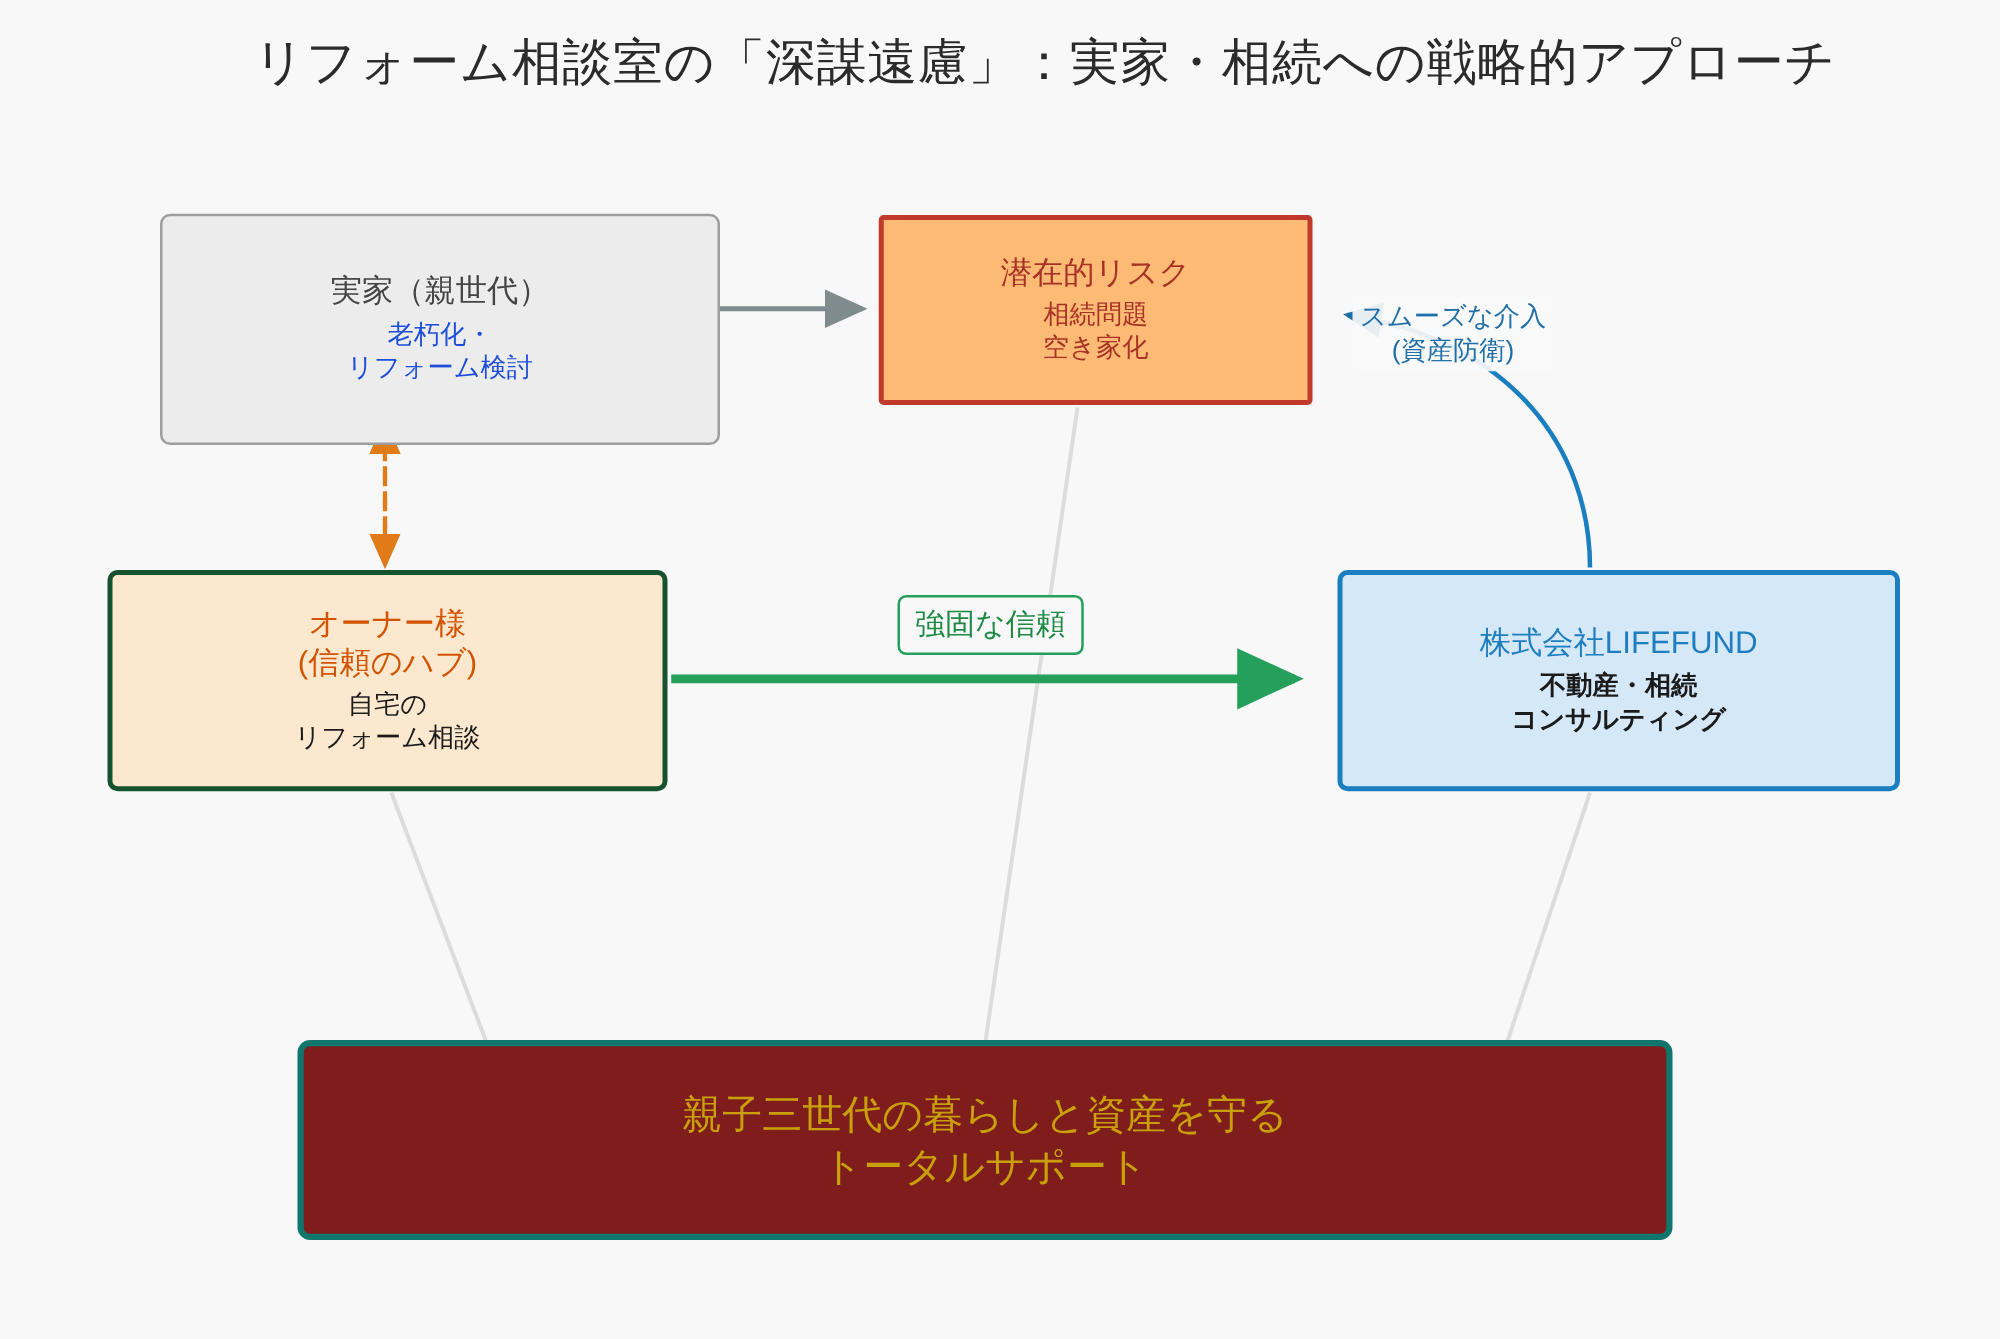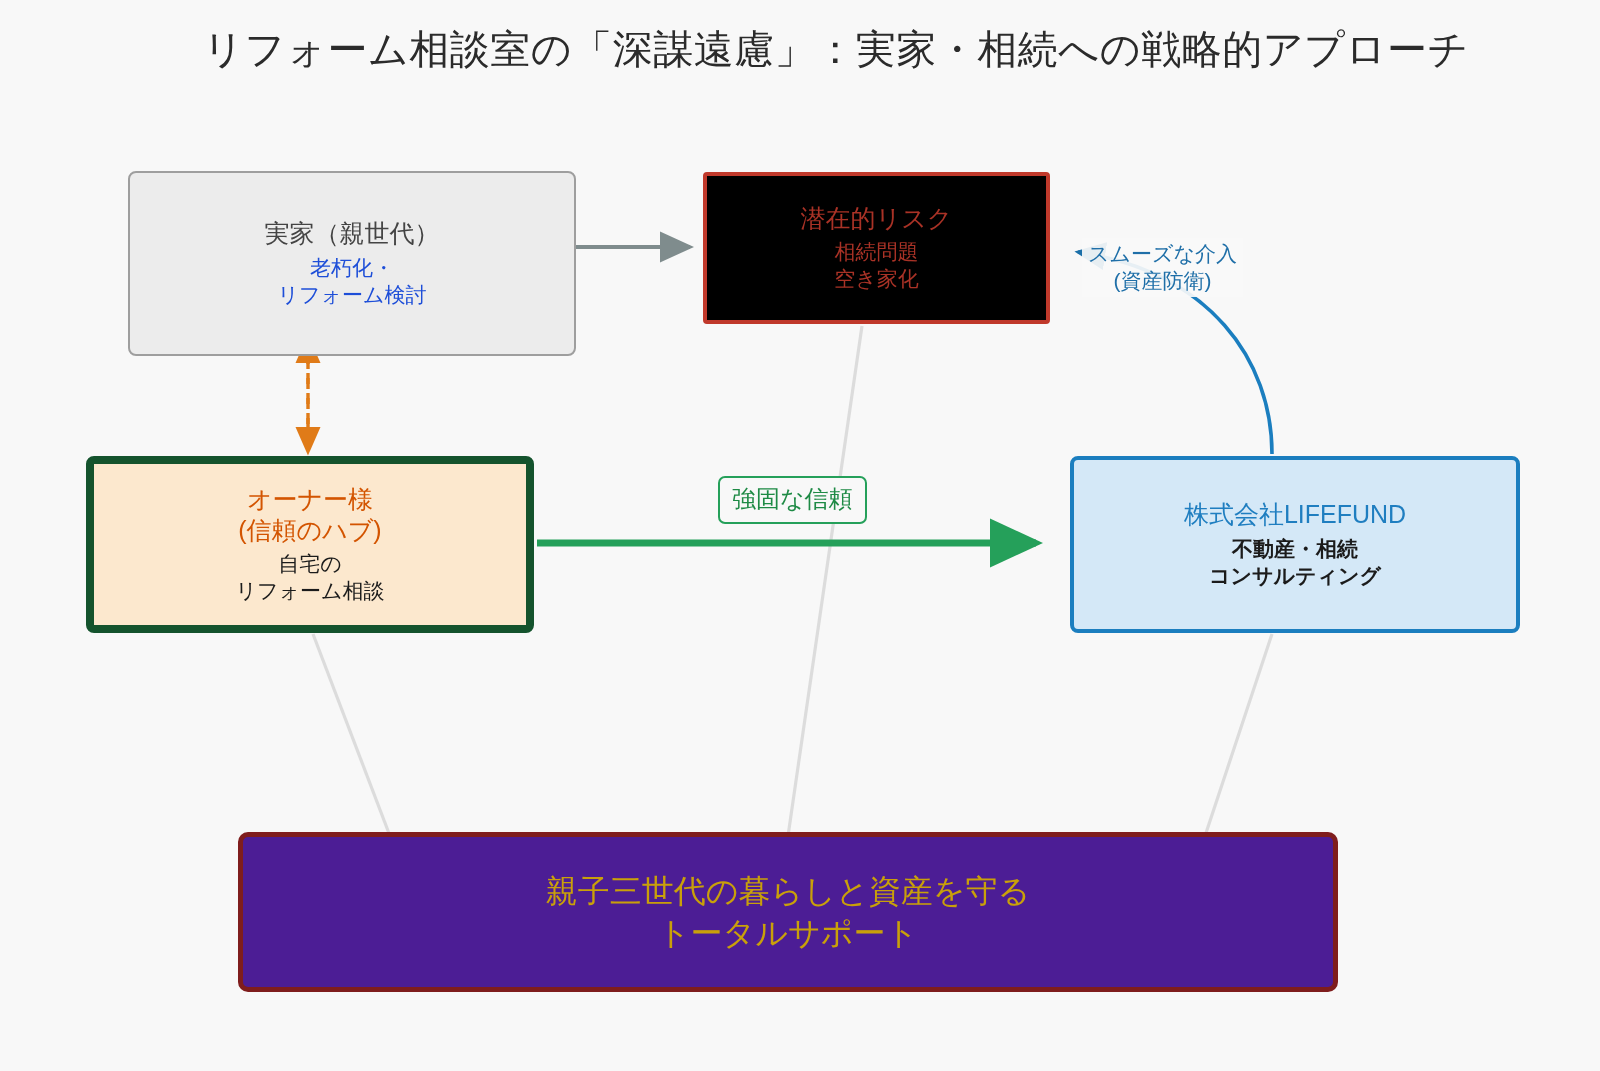--- a/index.html
+++ b/index.html
@@ -64,48 +64,48 @@
     left: 86px; top: 171px; width: 448px; height: 185px;
     background: #ECECEC;
     border: 2px solid #9E9E9E;
     margin-left: 42px;
   }
   #node-parent-home .head { color: #444444; }
   #node-parent-home .sub  { color: #1d4ed8; }
 
   #node-risk {
     left: 703px; top: 172px; width: 347px; height: 152px;
-    background: #000000;
+    background: #fdba74;
     border: 4px solid #C0392B;
     border-radius: 4px;
   }
   #node-risk .head { color: #A93226; }
   #node-risk .sub  { color: #A93226; }
 
   #node-owner {
     left: 86px; top: 456px; width: 448px; height: 177px;
     background: #FCE8CE;
-    border: 8px solid #14532d;
+    border: 4px solid #14532d;
   }
   #node-owner .head { color: #D35400; font-size: 25px; }
   #node-owner .sub  { color: #1B1B1B; }
 
   #node-lifefund {
     left: 1050px; top: 456px; width: 450px; height: 177px;
     background: #D4E8F7;
     border: 4px solid #1B7EBF;
     margin-left: 20px;
   }
   #node-lifefund .head { color: #1F7EC0; }
   #node-lifefund .sub  { color: #1B1B1B; }
 
   #node-total-support {
     left: 238px; top: 832px; width: 1100px; height: 160px;
-    background: #4c1d95;
-    border: 5px solid #7f1d1d;
+    background: #7f1d1d;
+    border: 5px solid #0f766e;
     border-radius: 10px;
     align-items: center;
   }
   #node-total-support .head {
     color: #C9A00A;
     font-size: 32px;
     line-height: 1.32;
     margin-bottom: 0;
   }
 

